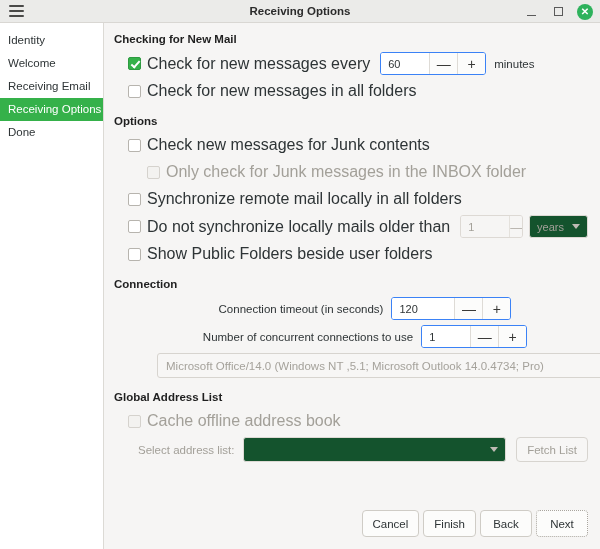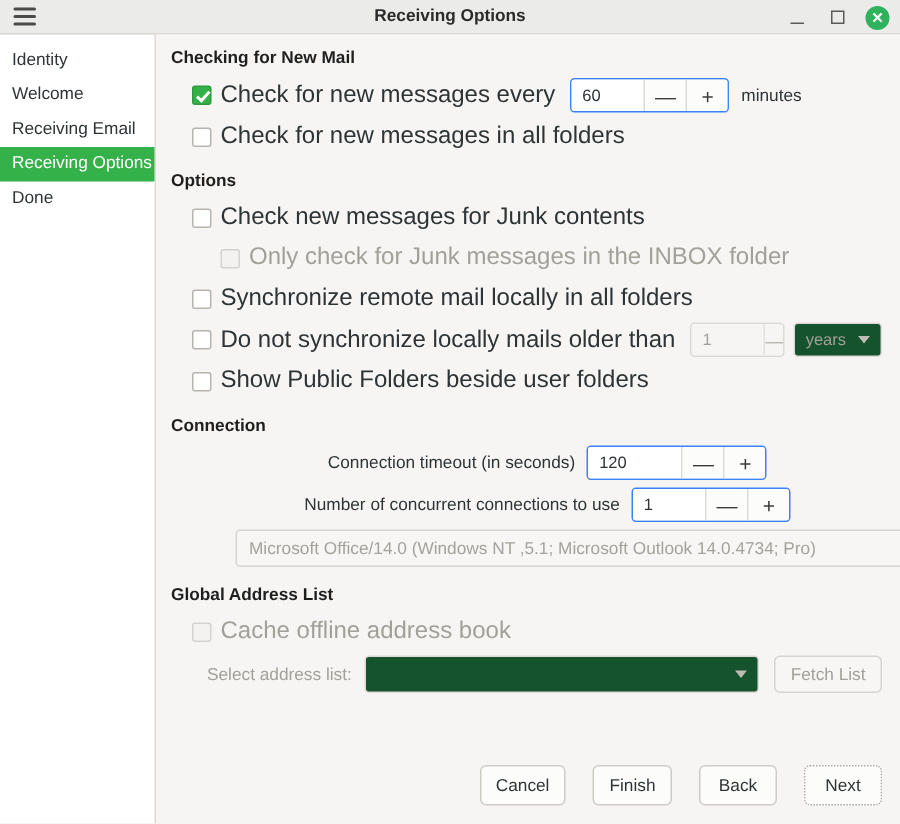--- a/index.html
+++ b/index.html
@@ -236,21 +236,21 @@
     padding: 0 10px;
     cursor: default;
   }
 
   
   .footer {
     position: absolute;
     right: 12px;
     bottom: 12px;
     display: flex;
-    gap: 18px;
+    gap: 4px;
   }
   .btn {
     min-width: 52px;
     height: 27px;
     border: 1px solid #cfccc6;
     border-radius: 4px;
     background: #fcfcfb;
     font-size: 11.5px;
     color: #2e3436;
     display: flex; align-items: center; justify-content: center;

